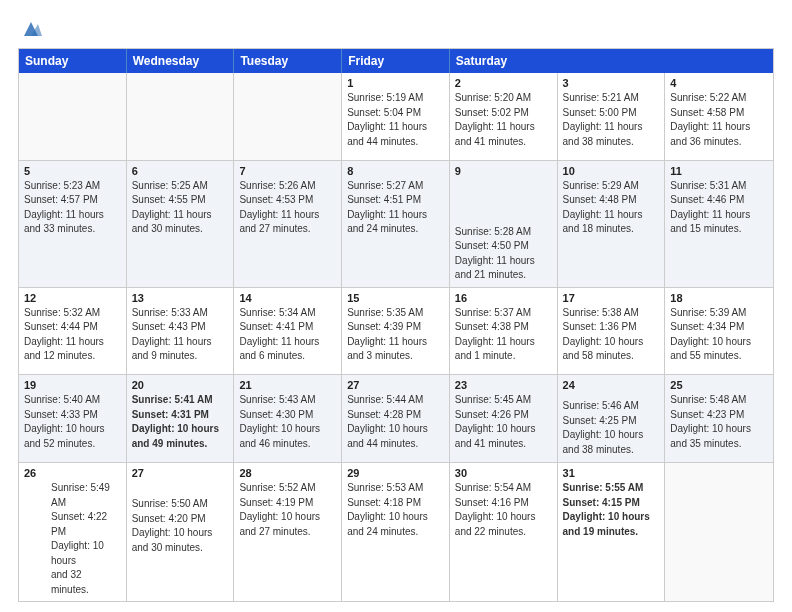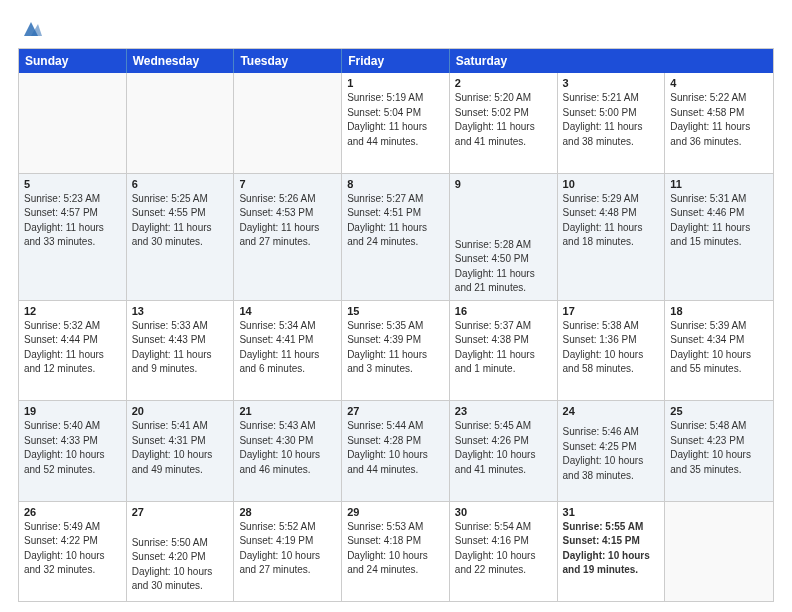--- a/index.html
+++ b/index.html
@@ -271,21 +271,21 @@
         <div class="cal-row">
           <div class="cal-cell alt-row">
             <div class="day-number">19</div>
             <div class="day-info" style="white-space: pre-line;">Sunrise: 5:40 AM
 Sunset: 4:33 PM
 Daylight: 10 hours
 and 52 minutes.</div>
           </div>
           <div class="cal-cell alt-row">
             <div class="day-number">20</div>
-            <div class="day-info" style="white-space: pre-line;">Sunrise: 5:41 AM
+            <div class="day-info" style="white-space: pre-line; font-weight: bold;">Sunrise: 5:41 AM
 Sunset: 4:31 PM
 Daylight: 10 hours
 and 49 minutes.</div>
           </div>
           <div class="cal-cell alt-row">
             <div class="day-number">21</div>
             <div class="day-info" style="white-space: pre-line;">Sunrise: 5:43 AM
 Sunset: 4:30 PM
 Daylight: 10 hours
 and 46 minutes.</div>
@@ -315,21 +315,21 @@
             <div class="day-number">25</div>
             <div class="day-info" style="white-space: pre-line;">Sunrise: 5:48 AM
 Sunset: 4:23 PM
 Daylight: 10 hours
 and 35 minutes.</div>
           </div>
         </div>
         <div class="cal-row">
           <div class="cal-cell">
             <div class="day-number">26</div>
-            <div class="day-info" style="white-space: pre-line;">Sunrise: 5:49 AM
+            <div class="day-info" style="white-space: pre-line; margin-left: 27px;">Sunrise: 5:49 AM
 Sunset: 4:22 PM
 Daylight: 10 hours
 and 32 minutes.</div>
           </div>
           <div class="cal-cell">
             <div class="day-number">27</div>
             <div class="day-info" style="white-space: pre-line; margin-top: 18px;">Sunrise: 5:50 AM
 Sunset: 4:20 PM
 Daylight: 10 hours
 and 30 minutes.</div>

